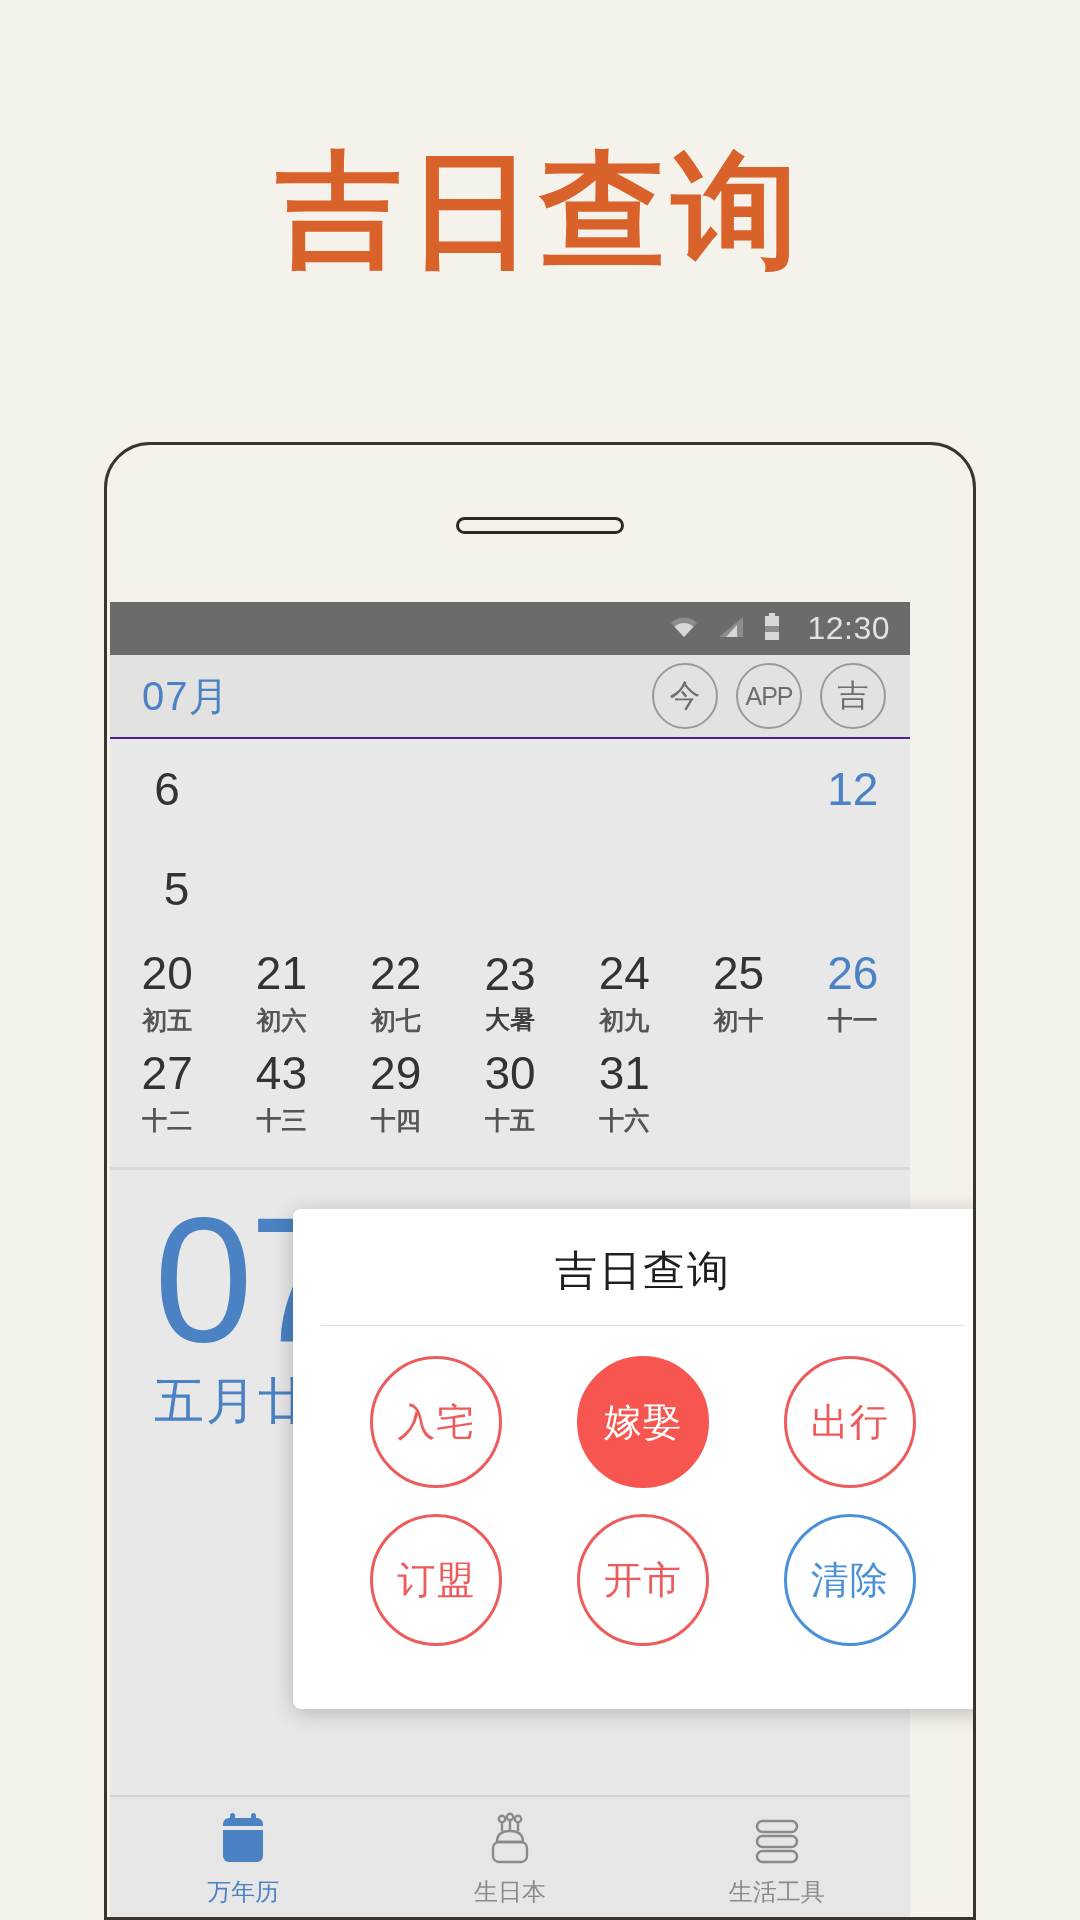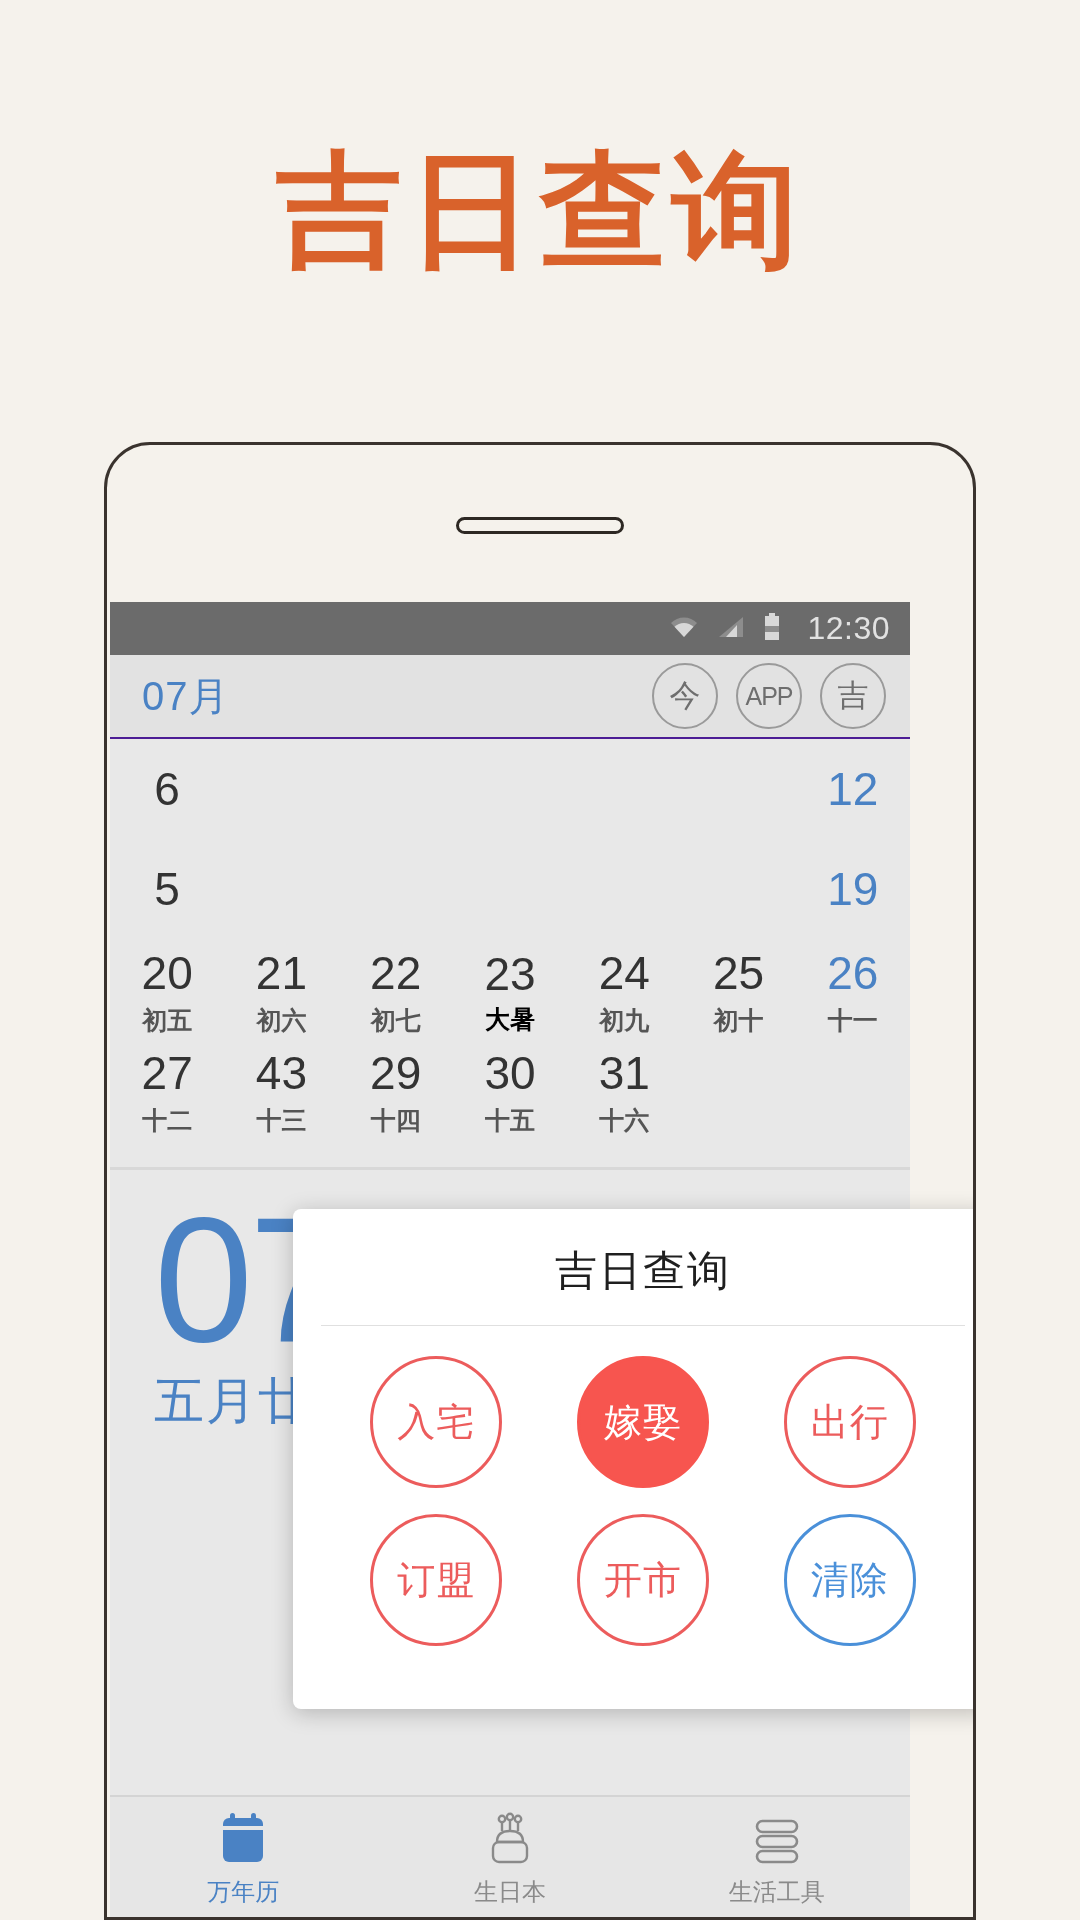--- a/index.html
+++ b/index.html
@@ -121,21 +121,21 @@
     font-family: "Liberation Sans", sans-serif;
   }
   .cal-day.blue { color: #4a82c4; }
   .cal-lunar {
     font-size: 25px;
     color: #555;
     margin-top: 8px;
     font-family: "Liberation Serif", "DejaVu Serif", serif;
     font-weight: bold;
   }
-  .cal-lunar.red { color: #000000; margin-top: 6px; }
+  .cal-lunar.red { color: #404040; margin-top: 6px; }
 
   .cal-divider {
     height: 3px;
     background: #d8d8d8;
     margin-top: 24px;
   }
 
   
   .detail {
     background: #e8e8e8;
@@ -347,24 +347,20 @@
           <div class="cal-lunar"></div>
         </div>
         <div class="cal-cell">
           <div class="cal-day"></div>
           <div class="cal-lunar"></div>
         </div>
         <div class="cal-cell">
           <div class="cal-day"></div>
           <div class="cal-lunar"></div>
         </div>
-        <div class="cal-cell">
-          <div class="cal-day blue">19</div>
-          <div class="cal-lunar"></div>
-        </div>
       </div>
 
       <div class="cal-row">
         <div class="cal-cell">
           <div class="cal-day">20</div>
           <div class="cal-lunar">初五</div>
         </div>
         <div class="cal-cell">
           <div class="cal-day">21</div>
           <div class="cal-lunar">初六</div>

